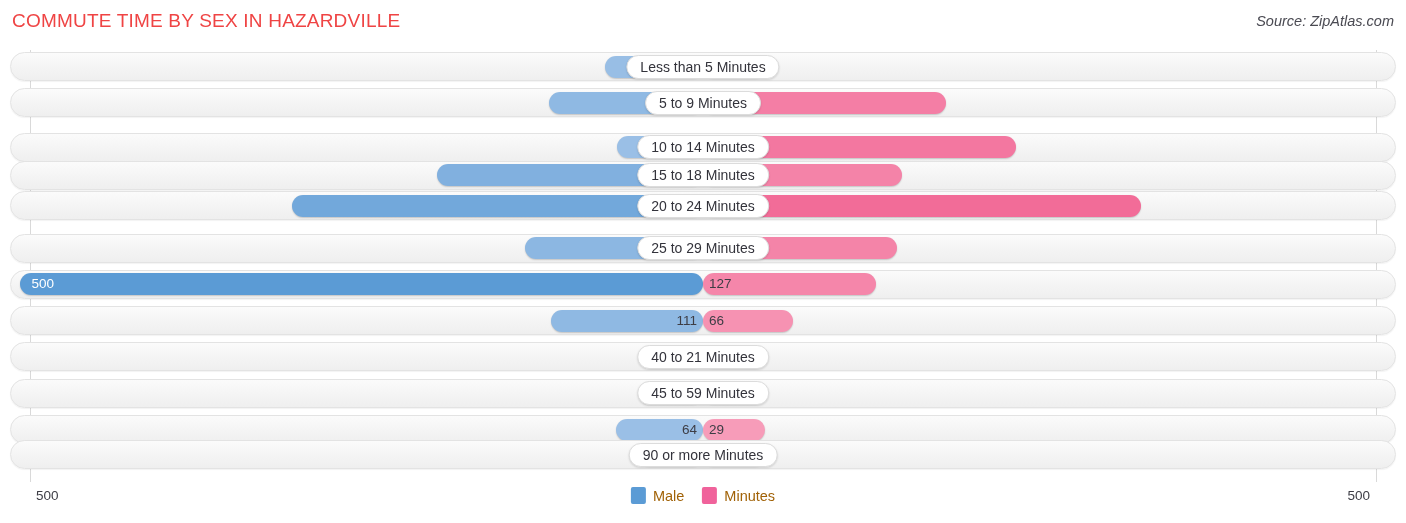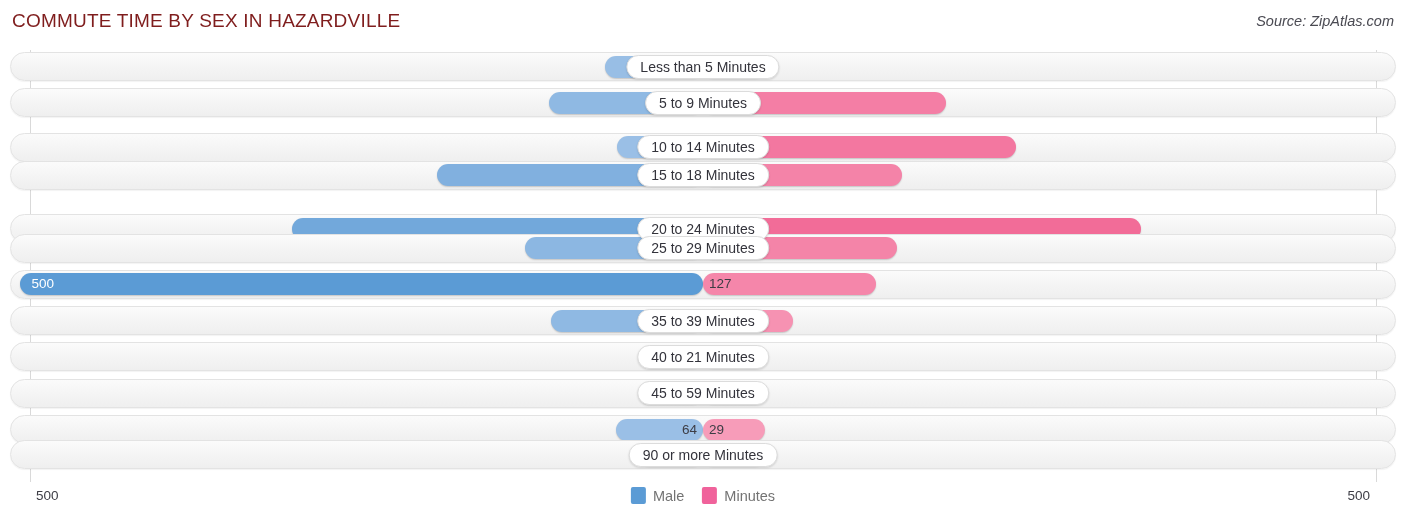--- a/index.html
+++ b/index.html
@@ -15,21 +15,21 @@
     width: 1406px;
     height: 523px;
     background: #ffffff;
   }
 
   
   #chart-title {
     position: absolute;
     left: 12px; top: 10px;
     font-size: 19px;
-    color: #7f1d1d;
+    color: #ef4444;
     letter-spacing: .2px;
     white-space: nowrap;
   }
   #chart-source {
     position: absolute;
     right: 12px; top: 13px;
     font-size: 14.5px;
     font-style: italic;
     color: #4a4a52;
     white-space: nowrap;
@@ -137,21 +137,21 @@
     display: flex;
     align-items: center;
     gap: 18px;
   }
   .legend-item { display: flex; align-items: center; gap: 7px; }
   .legend-swatch {
     width: 15px; height: 17px;
     border-radius: 2px;
     display: block;
   }
-  .legend-text { font-size: 14.5px; color: #737373; }
+  .legend-text { font-size: 14.5px; color: #a16207; }
 </style>
 </head>
 <body>
 
 <div id="chart-root">
 
   <div id="chart-title">COMMUTE TIME BY SEX IN HAZARDVILLE</div>
   <div id="chart-source">Source: ZipAtlas.com</div>
 
   <div id="plot-area">
@@ -187,21 +187,21 @@
         </div>
         <div class="bar-row" style="top: 110.9px;">
           <div class="row-inner">
             <div class="bar bar-male" style="width: 266.37px; background: rgb(129, 176, 223);"></div>
             <div class="bar bar-female" style="width: 199.436px; background: rgb(244, 131, 168);"></div>
             <div class="val val-male" style="margin-right: 6px;">195</div>
             <div class="val val-female" style="margin-left: 6px;">146</div>
             <div class="cat-pill">15 to 18 Minutes</div>
           </div>
         </div>
-        <div class="bar-row" style="top: 164px;">
+        <div class="bar-row" style="top: 141px;">
           <div class="row-inner">
             <div class="bar bar-male" style="width: 411.166px; background: rgb(114, 168, 219);"></div>
             <div class="bar bar-female" style="width: 438.486px; background: rgb(242, 108, 152);"></div>
             <div class="val val-male" style="margin-right: 6px;">301</div>
             <div class="val val-female" style="margin-left: 6px;">321</div>
             <div class="cat-pill">20 to 24 Minutes</div>
           </div>
         </div>
         <div class="bar-row" style="top: 183.5px;">
           <div class="row-inner">
@@ -219,21 +219,20 @@
             <div class="val val-male inside" style="margin-right: 649px;">500</div>
             <div class="val val-female" style="margin-left: 6px;">127</div>
           </div>
         </div>
         <div class="bar-row" style="top: 256.1px;">
           <div class="row-inner">
             <div class="bar bar-male" style="width: 151.626px; background: rgb(143, 185, 227);"></div>
             <div class="bar bar-female" style="width: 90.156px; background: rgb(246, 146, 178);"></div>
             <div class="val val-male" style="margin-right: 6px;">111</div>
             <div class="val val-female" style="margin-left: 6px;">66</div>
-            <div class="cat-pill">35 to 39 Minutes</div>
           </div>
         </div>
         <div class="bar-row" style="top: 292.4px;">
           <div class="row-inner">
             <div class="bar bar-male" style="width: 62px; background: rgb(174, 203, 235);"></div>
             <div class="bar bar-female" style="width: 62px; background: rgb(249, 174, 197);"></div>
             <div class="val val-male" style="margin-right: 6px;">8</div>
             <div class="val val-female" style="margin-left: 6px;">0</div>
             <div class="cat-pill">40 to 21 Minutes</div>
           </div>

